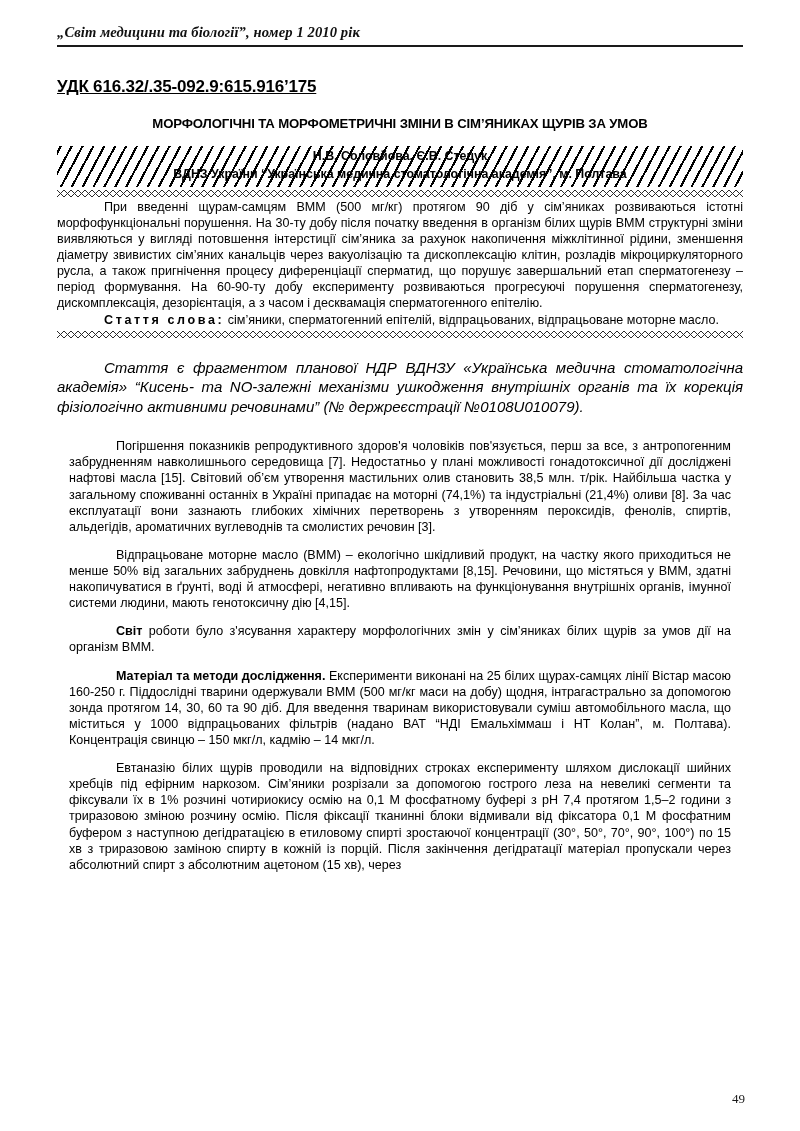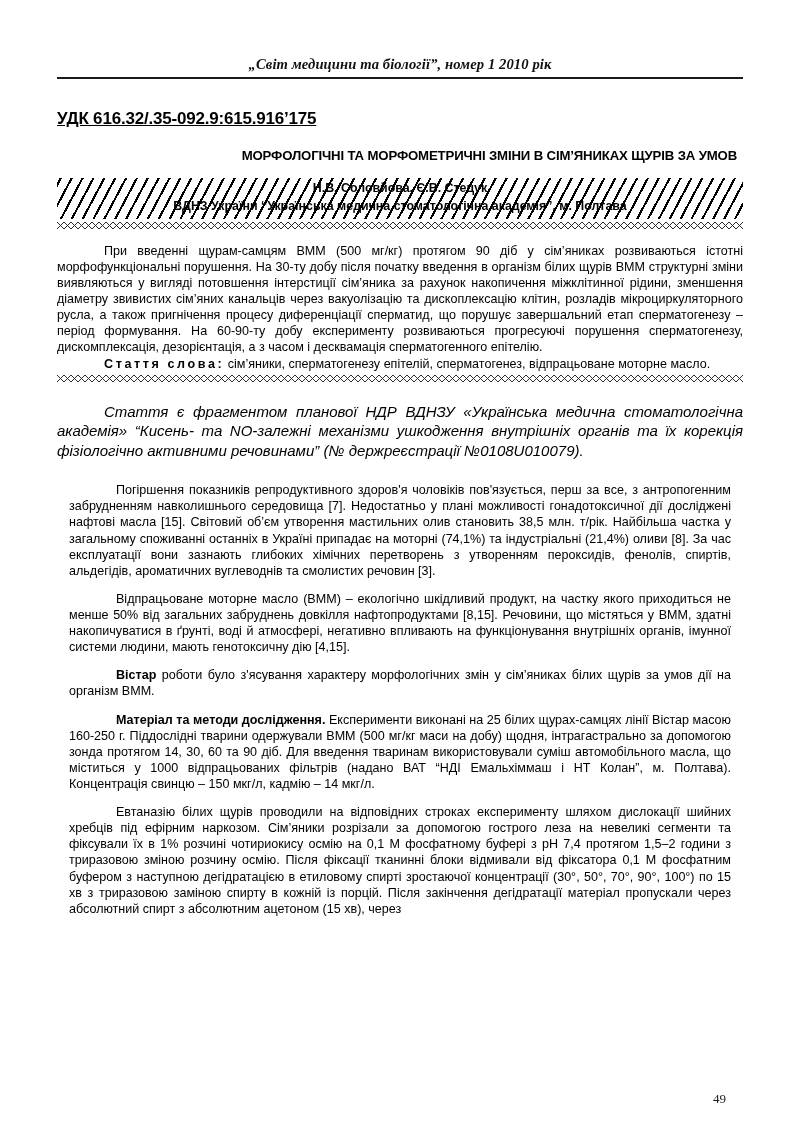--- a/index.html
+++ b/index.html
@@ -19,22 +19,22 @@
   .page {
     position: relative;
     width: 800px;
     height: 1131px;
     box-sizing: border-box;
     padding: 0 57px;
   }
 
   
   .running-head {
-    padding-top: 56px;
-    text-align: center;
+    padding-top: 24px;
+    text-align: left;
     font-family: "Liberation Serif", serif;
     font-style: italic;
     font-weight: 700;
     font-size: 14.6px;
     letter-spacing: 0.1px;
     color: #111;
     line-height: 1.1;
   }
   .head-rule {
     margin-top: 5px;
@@ -48,21 +48,21 @@
     margin-top: 30px;
     font-size: 17px;
     font-weight: 700;
     letter-spacing: -0.2px;
     text-decoration: underline;
   }
 
   
   .title {
     margin-top: 18px;
-    text-align: right;
+    text-align: center;
     font-size: 13.2px;
     font-weight: 700;
     line-height: 1.35;
     letter-spacing: -0.15px;
     padding: 0 6px;
   }
 
   
   .authors-band {
     position: relative;
@@ -111,21 +111,21 @@
       linear-gradient(45deg, transparent 44%, #2b2b2b 44%, #2b2b2b 56%, transparent 56%),
       linear-gradient(-45deg, transparent 44%, #2b2b2b 44%, #2b2b2b 56%, transparent 56%);
   }
 
   
   .abstract {
     font-size: 12.55px;
     line-height: 1.285;
     text-align: justify;
     text-justify: inter-word;
-    margin-top: 14px;
+    margin-top: 2px;
   }
   .abstract p {
     margin: 0;
     text-indent: 47px;
   }
   .abstract p.kw {
     text-indent: 47px;
   }
   .kw .kwlabel {
     font-weight: 700;
@@ -152,21 +152,21 @@
   }
   .body-text p {
     margin: 12px;
     text-indent: 47px;
   }
   .body-text b { font-weight: 700; }
 
   
   .folio {
     position: absolute;
-    right: 74px;
+    right: 55px;
     bottom: 24px;
     font-family: "Liberation Serif", serif;
     font-size: 13px;
     color: #1a1a1a;
   }
 </style>
 </head>
 <body>
 
 <div class="page">
@@ -183,30 +183,30 @@
   <div class="authors-band">
     <div class="auth-line">Н.В. Соловйова, Є.В. Стецук</div>
     <div class="affil-line">ВДНЗ України “Українська медична стоматологічна академія”, м. Полтава</div>
     <div class="hatch-overlay"></div>
   </div>
 
   <div class="zigzag"></div>
 
   <div class="abstract">
     <p>При введенні щурам-самцям ВММ (500 мг/кг) протягом 90 діб у сім’яниках розвиваються істотні морфофункціональні порушення. На 30-ту добу після початку введення в організм білих щурів ВММ структурні зміни виявляються у вигляді потовшення інтерстиції сім’яника за рахунок накопичення міжклітинної рідини, зменшення діаметру звивистих сім’яних канальців через вакуолізацію та дископлексацію клітин, розладів мікроциркуляторного русла, а також пригнічення процесу диференціації сперматид, що порушує завершальний етап сперматогенезу – період формування. На 60-90-ту добу експерименту розвиваються прогресуючі порушення сперматогенезу, дискомплексація, дезорієнтація, а з часом і десквамація сперматогенного епітелію.</p>
-    <p class="kw"><span class="kwlabel">Стаття слова:</span> <span>сім’яники, сперматогенезу епітелій, сперматогенез, відпрацьоване моторне масло.</span></p>
+    <p class="kw"><span class="kwlabel">Стаття слова:</span> <span>сім’яники, сперматогенний епітелій, відпрацьованих, відпрацьоване моторне масло.</span></p>
   </div>
 
   <div class="zigzag"></div>
 
   <div class="funding">Стаття є фрагментом планової НДР ВДНЗУ «Українська медична стоматологічна академія» “Кисень- та NO-залежні механізми ушкодження внутрішніх органів та їх корекція фізіологічно активними речовинами” (№ держреєстрації №0108U010079).</div>
 
   <div class="body-text">
     <p>Погіршення показників репродуктивного здоров'я чоловіків пов'язується, перш за все, з антропогенним забрудненням навколишнього середовища [7]. Недостатньо у плані можливості гонадотоксичної дії досліджені нафтові масла [15]. Світовий об’єм утворення мастильних олив становить 38,5 млн. т/рік. Найбільша частка у загальному споживанні останніх в Україні припадає на моторні (74,1%) та індустріальні (21,4%) оливи [8]. За час експлуатації вони зазнають глибоких хімічних перетворень з утворенням пероксидів, фенолів, спиртів, альдегідів, ароматичних вуглеводнів та смолистих речовин [3].</p>
     <p>Відпрацьоване моторне масло (ВММ) – екологічно шкідливий продукт, на частку якого приходиться не менше 50% від загальних забруднень довкілля нафтопродуктами [8,15]. Речовини, що містяться у ВММ, здатні накопичуватися в ґрунті, воді й атмосфері, негативно впливають на функціонування внутрішніх органів, імунної системи людини, мають генотоксичну дію [4,15].</p>
-    <p><b>Вістар</b><span> роботи було з'ясування характеру морфологічних змін у сім’яниках білих щурів за умов дії на організм ВММ.</span></p>
+    <p><b>Світ</b><span> роботи було з'ясування характеру морфологічних змін у сім’яниках білих щурів за умов дії на організм ВММ.</span></p>
     <p><b>Матеріал та методи дослідження.</b><span> Експерименти виконані на 25 білих щурах-самцях лінії Вістар масою 160-250 г. Піддослідні тварини одержували ВММ (500 мг/кг маси на добу) щодня, інтрагастрально за допомогою зонда протягом 14, 30, 60 та 90 діб. Для введення тваринам використовували суміш автомобільного масла, що міститься у 1000 відпрацьованих фільтрів (надано ВАТ “НДІ Емальхіммаш і НТ Колан”, м. Полтава). Концентрація свинцю – 150 мкг/л, кадмію – 14 мкг/л.</span></p>
     <p>Евтаназію білих щурів проводили на відповідних строках експерименту шляхом дислокації шийних хребців під ефірним наркозом. Сім’яники розрізали за допомогою гострого леза на невеликі сегменти та фіксували їх в 1% розчині чотириокису осмію на 0,1 М фосфатному буфері з рН 7,4 протягом 1,5–2 години з триразовою зміною розчину осмію. Після фіксації тканинні блоки відмивали від фіксатора 0,1 М фосфатним буфером з наступною дегідратацією в етиловому спирті зростаючої концентрації (30°, 50°, 70°, 90°, 100°) по 15 хв з триразовою заміною спирту в кожній із порцій. Після закінчення дегідратації матеріал пропускали через абсолютний спирт з абсолютним ацетоном (15 хв), через</p>
   </div>
 
   <div class="folio">49</div>
 
 </div>
 
 </body></html>

